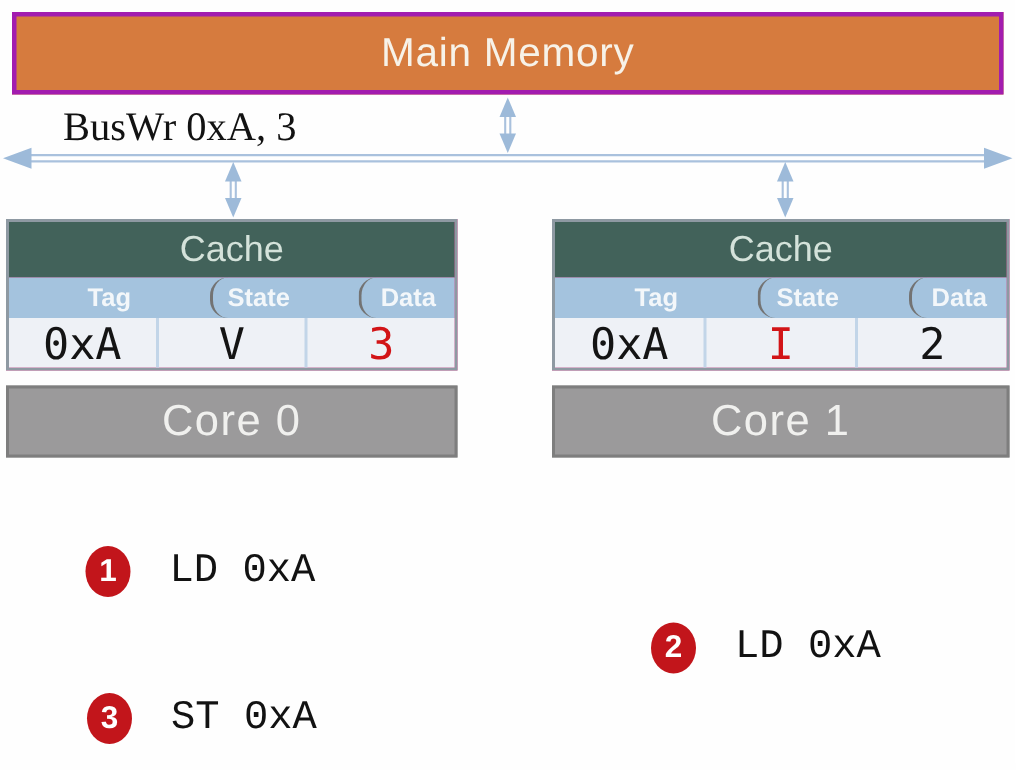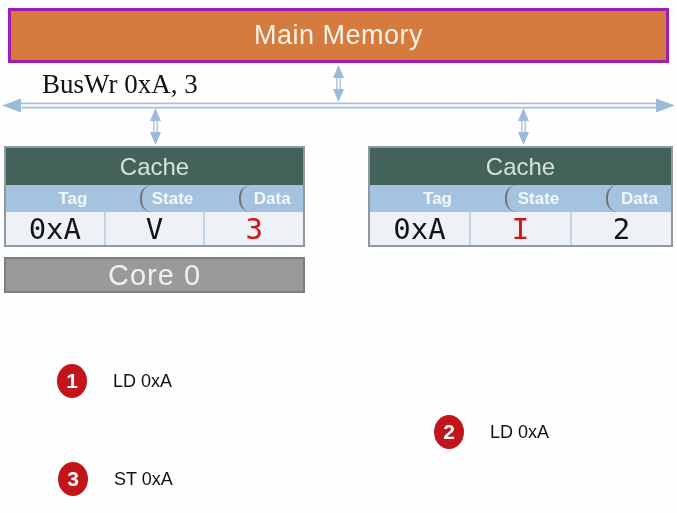--- a/index.html
+++ b/index.html
@@ -42,35 +42,35 @@
   .cache-cols .col + .col{border-left:2px solid #737373;border-radius:12px;}
   .cache-row{display:flex;height:33px;background:#eef1f6;}
   .cache-row .cell{
     flex:1;display:flex;align-items:center;justify-content:center;
     font-family:"DejaVu Sans Mono",monospace;font-size:29px;color:#141414;text-align:center;
   }
   .cache-row .cell + .cell{border-left:2px solid #c2d5e8;}
   .cell.red{color:#d21417;}
   
   .core{
-    position:absolute;top:257px;height:36px;background:#9b9a9b;border:2px solid #7e7e7e;
+    position:absolute;top:257px;height:48px;background:#9b9a9b;border:2px solid #7e7e7e;
     display:flex;align-items:center;justify-content:center;
     color:#f0f0ee;font-size:29px;letter-spacing:1px;box-sizing:border-box;
   }
   .core.left{left:4px;width:301px;}
   .core.right{left:368px;width:305px;}
   
   .annot{position:absolute;display:flex;align-items:center;gap:26px;}
   .annot .badge{
     width:30px;height:34px;border-radius:50%;background:#c2151b;
     display:flex;align-items:center;justify-content:center;
     color:#ffffff;font-size:21px;font-weight:bold;
   }
   .annot .atext{
-    font-family:Liberation Sans, sans-serif;font-size:18px;color:#121212;white-space:pre;
+    font-family:Liberation Mono, monospace;font-size:27px;color:#121212;white-space:pre;
   }
   .annot.a1{left:57px;top:364px;}
   .annot.a2{left:434px;top:415px;}
   .annot.a3{left:58px;top:462px;}
 </style>
 </head>
 <body>
 
 <div id="canvas">
 
@@ -148,20 +148,23 @@
     <div class="cache-row">
       <div class="cell">0xA</div>
       <div class="cell red">I</div>
       <div class="cell">2</div>
     </div>
   </div>
 
   <div class="core left">
     <span>Core 0</span>
   </div>
+  <div class="core right">
+    <span>Core 1</span>
+  </div>
 
   <div class="annot a1">
     <div class="badge">1</div>
     <div class="atext">LD 0xA</div>
   </div>
   <div class="annot a2">
     <div class="badge">2</div>
     <div class="atext">LD 0xA</div>
   </div>
   <div class="annot a3">

